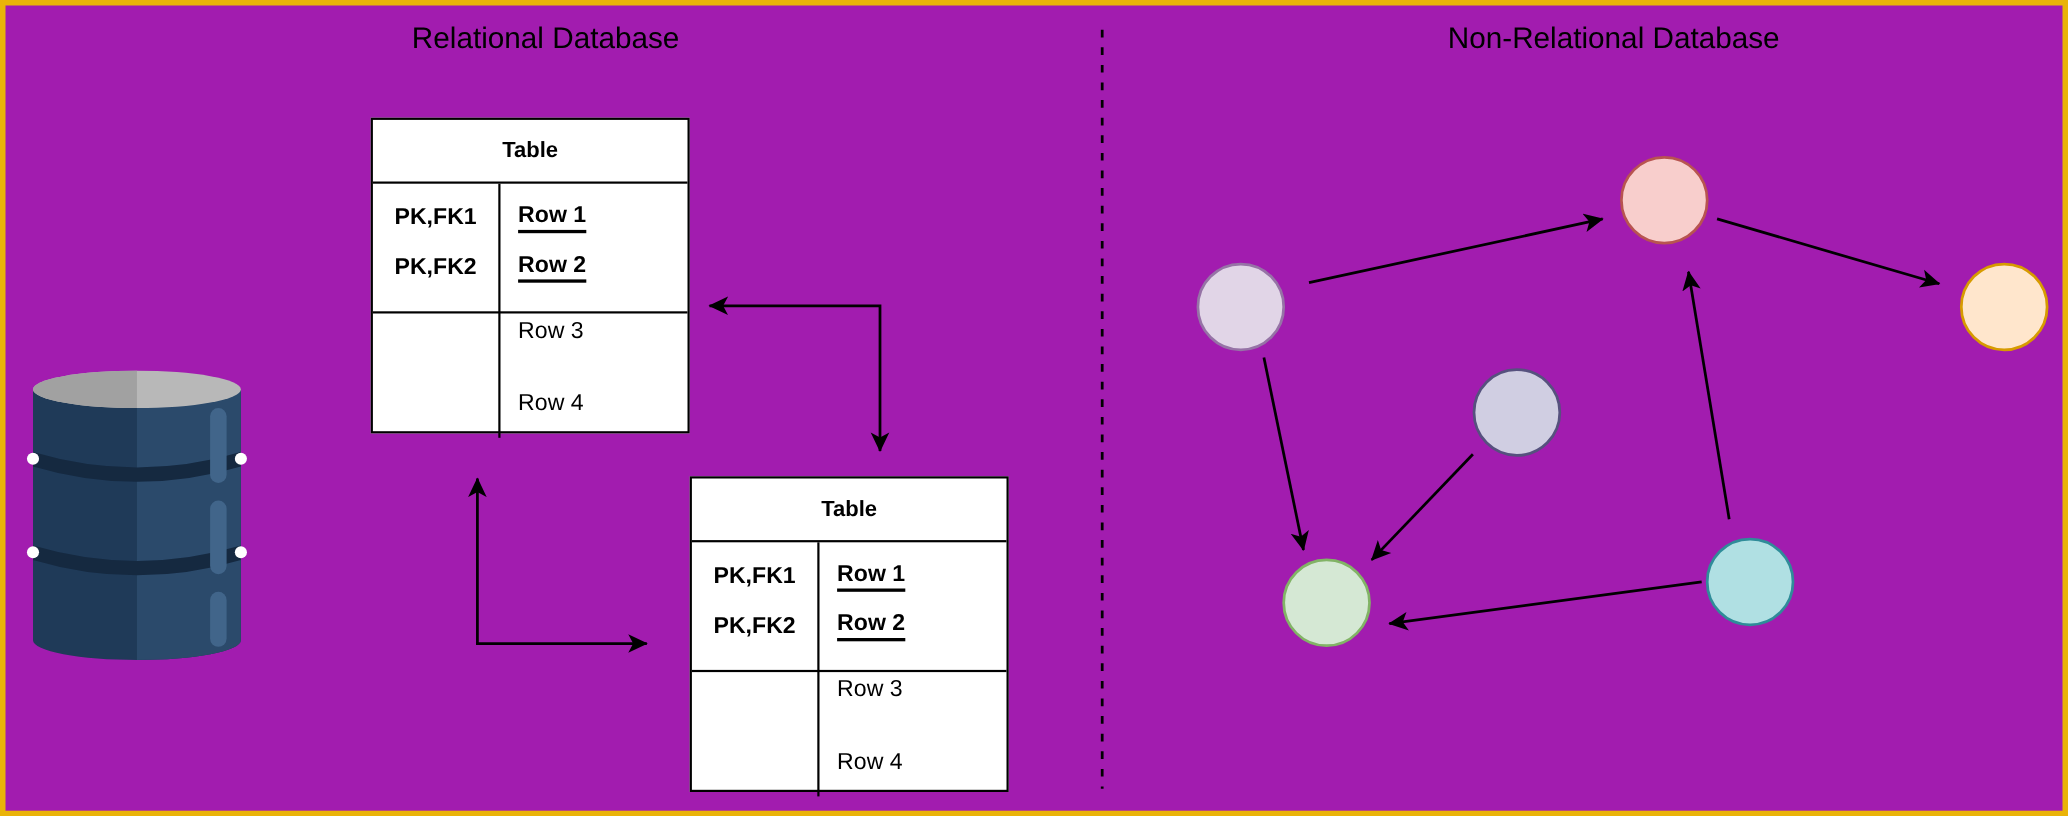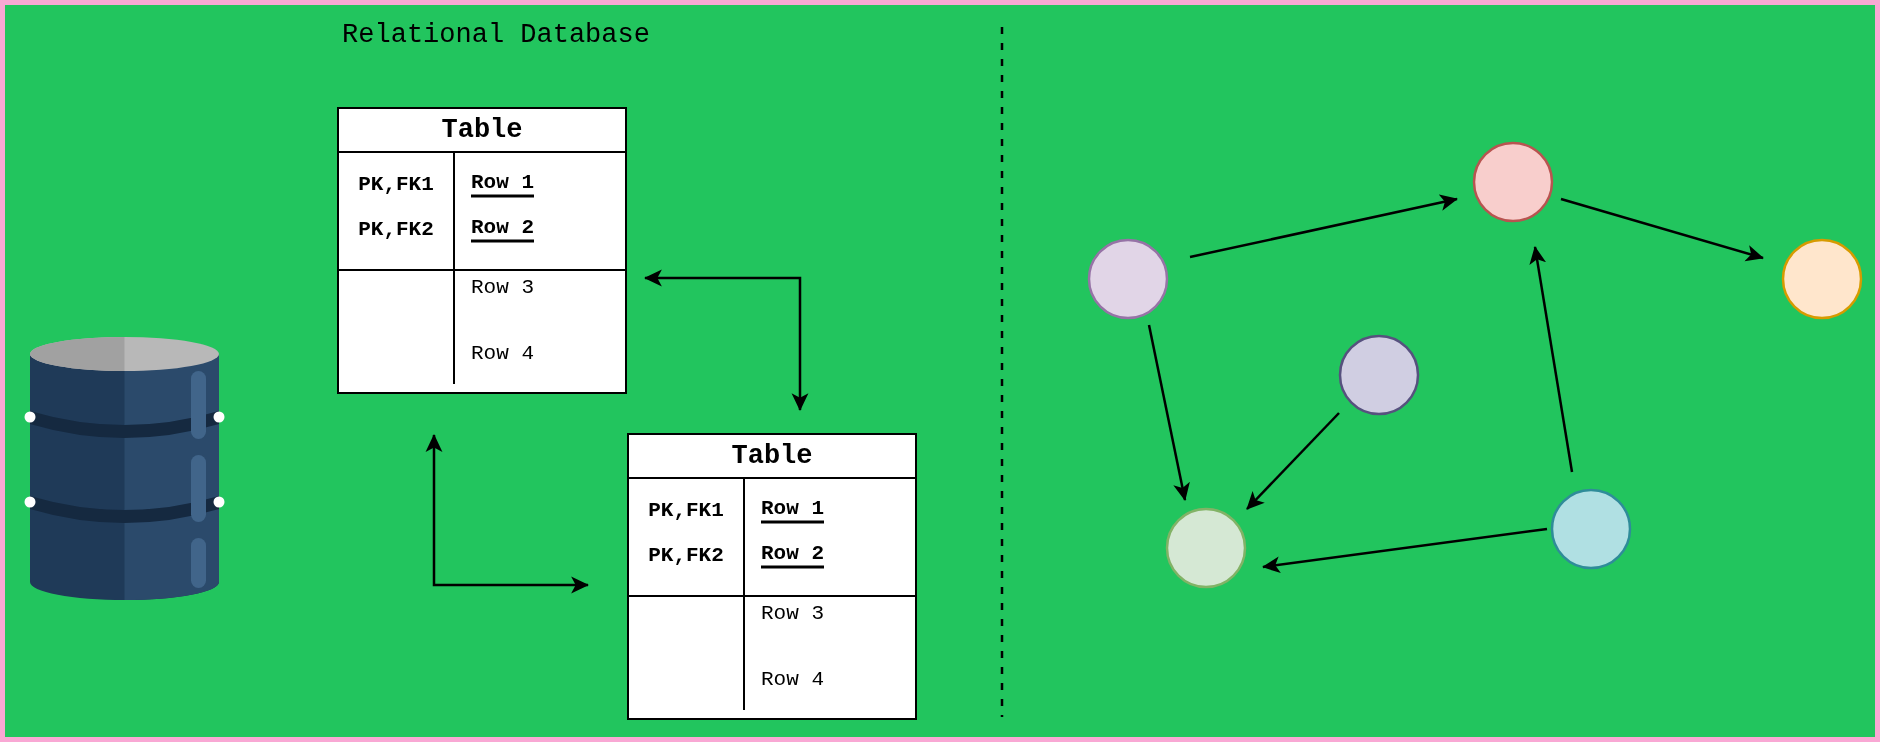--- a/index.html
+++ b/index.html
@@ -1,23 +1,23 @@
 <!DOCTYPE html>
 <html><head>
 <meta charset="utf-8">
 <style>
   html,body{margin:0;padding:0;background:#ffffff;}
   .canvas{
     position:relative;
     width:1880px;height:742px;
     box-sizing:border-box;
-    background:#22c55e;
-    border:5px solid #f9a8d4;
+    background:#a21caf;
+    border:5px solid #eab308;
     overflow:hidden;
-    font-family:Liberation Mono, monospace;
+    font-family:Liberation Sans, sans-serif;
   }
   .panel-title{
     position:absolute;
     top:14px;
     transform:translateX(-50%);
     font-size:27px;
     line-height:32px;
     color:#000;
     white-space:nowrap;
   }
@@ -29,24 +29,24 @@
   
   .db-table{
     position:absolute;
     width:290px;height:287px;
     box-sizing:border-box;
     border:2px solid #000;
     background:#fff;
   }
   .tbl-header{
     box-sizing:border-box;
-    height:44px;
+    height:58px;
     border-bottom:2px solid #000;
     display:flex;align-items:center;justify-content:center;
-    font-size:27px;font-weight:bold;color:#000;
+    font-size:20px;font-weight:bold;color:#000;
   }
   .tbl-body{position:relative;height:231px;}
   .v-divider{
     position:absolute;left:114px;top:0;bottom:0;
     width:2px;background:#000;
   }
   .h-divider{
     position:absolute;left:0;right:0;top:116px;
     height:2px;background:#000;
   }
@@ -123,20 +123,21 @@
         <circle cx="1123" cy="274" r="39" fill="#e1d5e7" stroke="#9673a6" stroke-width="2.5"></circle>
         <circle cx="1508" cy="177" r="39" fill="#f8cecc" stroke="#b85450" stroke-width="2.5"></circle>
         <circle cx="1817" cy="274" r="39" fill="#ffe6cc" stroke="#d79b00" stroke-width="2.5"></circle>
         <circle cx="1374" cy="370" r="39" fill="#d0cee2" stroke="#56517e" stroke-width="2.5"></circle>
         <circle cx="1201" cy="543" r="39" fill="#d5e8d4" stroke="#82b366" stroke-width="2.5"></circle>
         <circle cx="1586" cy="524" r="39" fill="#b0e0e3" stroke="#2f8c99" stroke-width="2.5"></circle>
       </g>
   </svg>
 
   <div class="panel-title" id="title-left">Relational Database</div>
+  <div class="panel-title" id="title-right">Non-Relational Database</div>
 
   <div class="db-table" style="left:332px;top:102px;">
     <div class="tbl-header">Table</div>
     <div class="tbl-body">
       <div class="v-divider"></div>
       <div class="h-divider"></div>
       <span class="cell key k1">PK,FK1</span>
       <span class="cell key k2">PK,FK2</span>
       <span class="cell val v1 keyrow">Row 1</span>
       <span class="cell val v2 keyrow">Row 2</span>

